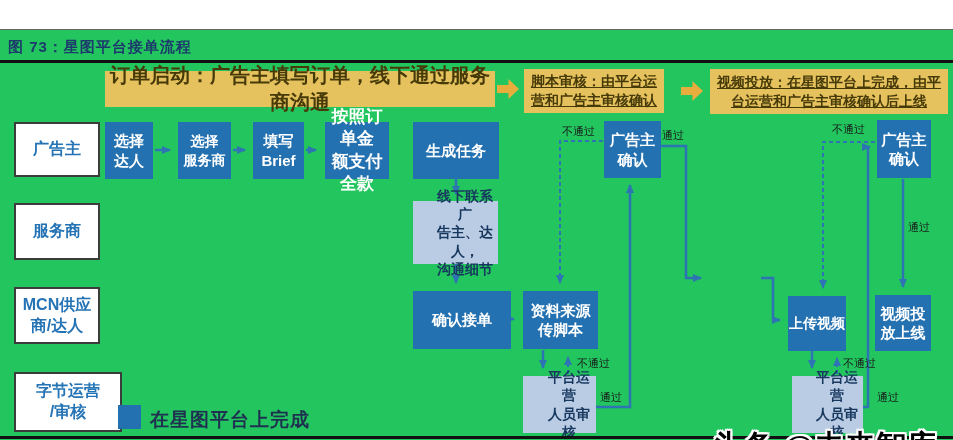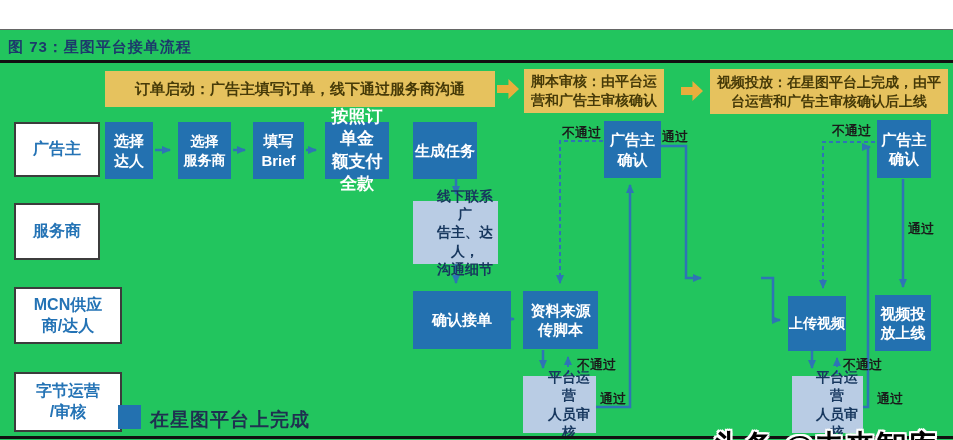--- a/index.html
+++ b/index.html
@@ -5,34 +5,34 @@
   html,body{margin:0;padding:0;background:#fff;}
   .stage{position:relative;width:953px;height:440px;background:#22c55e;overflow:hidden;
          font-family:"Liberation Sans","DejaVu Sans",sans-serif;margin-top:29px;}
   .topline{position:absolute;left:0;top:0;width:953px;height:1px;background:#666;}
   .title-bar{position:absolute;left:0;top:2px;width:953px;height:28px;}
   .title-text{position:absolute;left:8px;top:7px;font-size:15px;font-weight:bold;color:#1c3a6b;letter-spacing:1px;}
   .title-rule{position:absolute;left:0;top:29px;width:953px;height:3px;background:#111;}
 
   .banner{position:absolute;background:#e6c25e;color:#463a08;font-weight:bold;
           display:flex;align-items:center;justify-content:center;text-align:center;
-          font-size:15px;line-height:1.35;white-space:pre-line;}
-  .banner.two{font-size:14px;padding:0 6px;box-sizing:border-box;}
+          font-size:20px;line-height:1.35;white-space:pre-line;}
+  .banner.two{font-size:14px;padding:0 6px;box-sizing:border-box;text-decoration:underline;}
   .yarrow{position:absolute;width:22px;height:22px;background:#e8ae3d;
           clip-path:polygon(0 32%,52% 32%,52% 4%,100% 50%,52% 96%,52% 68%,0 68%);}
 
   .node{position:absolute;display:flex;align-items:center;justify-content:center;
         text-align:center;font-weight:bold;white-space:pre-line;line-height:1.3;
         box-sizing:border-box;font-size:15px;}
   .dark{background:#2371b0;color:#fff;}
   .light{background:#b9cce4;color:#17375e;padding-left:19px;}
   .role{background:#fff;border:2px solid #3c3c3c;color:#2473b5;font-size:16px;}
 
   svg.wires{position:absolute;left:0;top:0;pointer-events:none;}
-  .elabel{position:absolute;font-size:13px;font-weight:700;color:#1a1a1a;white-space:nowrap;}
+  .elabel{position:absolute;font-size:11px;font-weight:400;color:#1a1a1a;white-space:nowrap;}
 
   .legend-sq{position:absolute;left:118px;top:376px;width:23px;height:24px;background:#2371b0;}
   .legend-label{position:absolute;left:150px;top:378px;font-size:19px;font-weight:bold;color:#1f3050;letter-spacing:1px;}
 
   .bottom-rule{position:absolute;left:0;top:407px;width:953px;height:3px;background:#111;}
   .source-text{position:absolute;left:6px;top:412px;font-size:15px;font-style:italic;
                font-family:"Liberation Serif","DejaVu Serif",serif;color:#222;}
   .watermark{position:absolute;right:15px;top:397px;font-size:30px;font-weight:bold;color:#000;
              letter-spacing:1px;
              text-shadow:-2px -2px 0 #fff,2px -2px 0 #fff,-2px 2px 0 #fff,2px 2px 0 #fff,
@@ -50,21 +50,21 @@
   </div>
 
   <div class="banner" style="left:105px;top:42px;width:390px;height:36px">订单启动：广告主填写订单，线下通过服务商沟通</div>
   <div class="yarrow" style="left:497px;top:49px"></div>
   <div class="banner two" style="left:524px;top:40px;width:140px;height:44px">脚本审核：由平台运营和广告主审核确认</div>
   <div class="yarrow" style="left:681px;top:51px"></div>
   <div class="banner two" style="left:710px;top:40px;width:238px;height:45px">视频投放：在星图平台上完成，由平台运营和广告主审核确认后上线</div>
 
   <div class="node role" style="left:14px;top:93px;width:86px;height:55px">广告主</div>
   <div class="node role" style="left:14px;top:174px;width:86px;height:57px">服务商</div>
-  <div class="node role" style="left:14px;top:258px;width:108px;height:57px">MCN供应
+  <div class="node role" style="left:14px;top:258px;width:86px;height:57px">MCN供应
 商/达人</div>
   <div class="node role" style="left:14px;top:343px;width:108px;height:60px">字节运营
 /审核</div>
 
   <svg class="wires" width="953" height="440" viewBox="0 0 953 440">
     <defs>
       <marker id="arw" markerWidth="10" markerHeight="10" refX="8" refY="4" orient="auto" markerUnits="userSpaceOnUse">
         <path d="M0,0 L9,4 L0,8 z" fill="#2e74b5"></path>
       </marker>
     </defs>
@@ -92,21 +92,21 @@
   </svg>
 
   <div class="node dark" style="left:105px;top:93px;width:48px;height:57px">选择
 达人</div>
   <div class="node dark" style="left:178px;top:93px;width:53px;height:57px;font-size:14px">选择
 服务商</div>
   <div class="node dark" style="left:253px;top:93px;width:51px;height:57px">填写
 Brief</div>
   <div class="node dark" style="left:325px;top:93px;width:64px;height:57px;font-size:17px">按照订单金
 额支付全款</div>
-  <div class="node dark" style="left:413px;top:93px;width:64px;height:57px">生成任务</div>
+  <div class="node dark" style="left:413px;top:93px;width:86px;height:57px">生成任务</div>
 
   <div class="node light" style="left:413px;top:172px;width:85px;height:63px;font-size:14px">线下联系广
 告主、达人，
 沟通细节</div>
   <div class="node dark" style="left:413px;top:262px;width:98px;height:58px">确认接单</div>
   <div class="node dark" style="left:523px;top:262px;width:75px;height:58px">资料来源
 传脚本</div>
   <div class="node light" style="left:523px;top:347px;width:73px;height:57px;font-size:14px">平台运营
 人员审核</div>
   <div class="node dark" style="left:604px;top:92px;width:57px;height:57px">广告主

